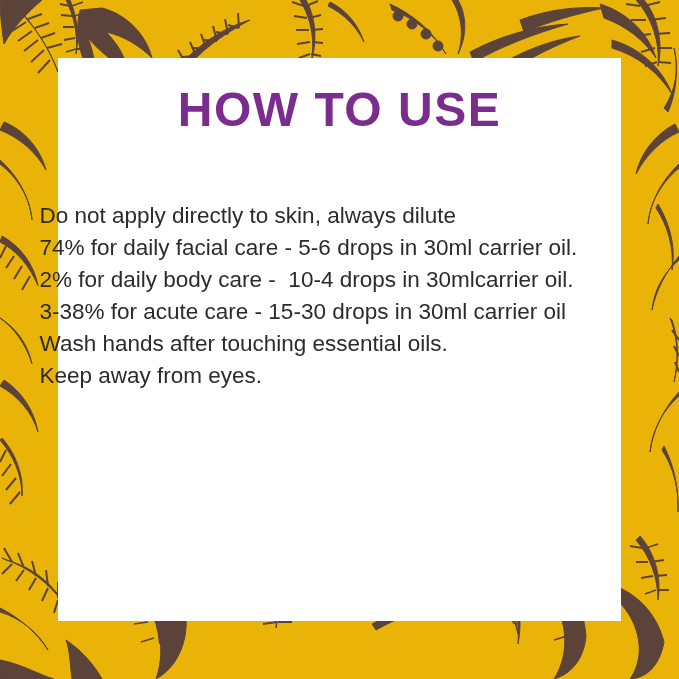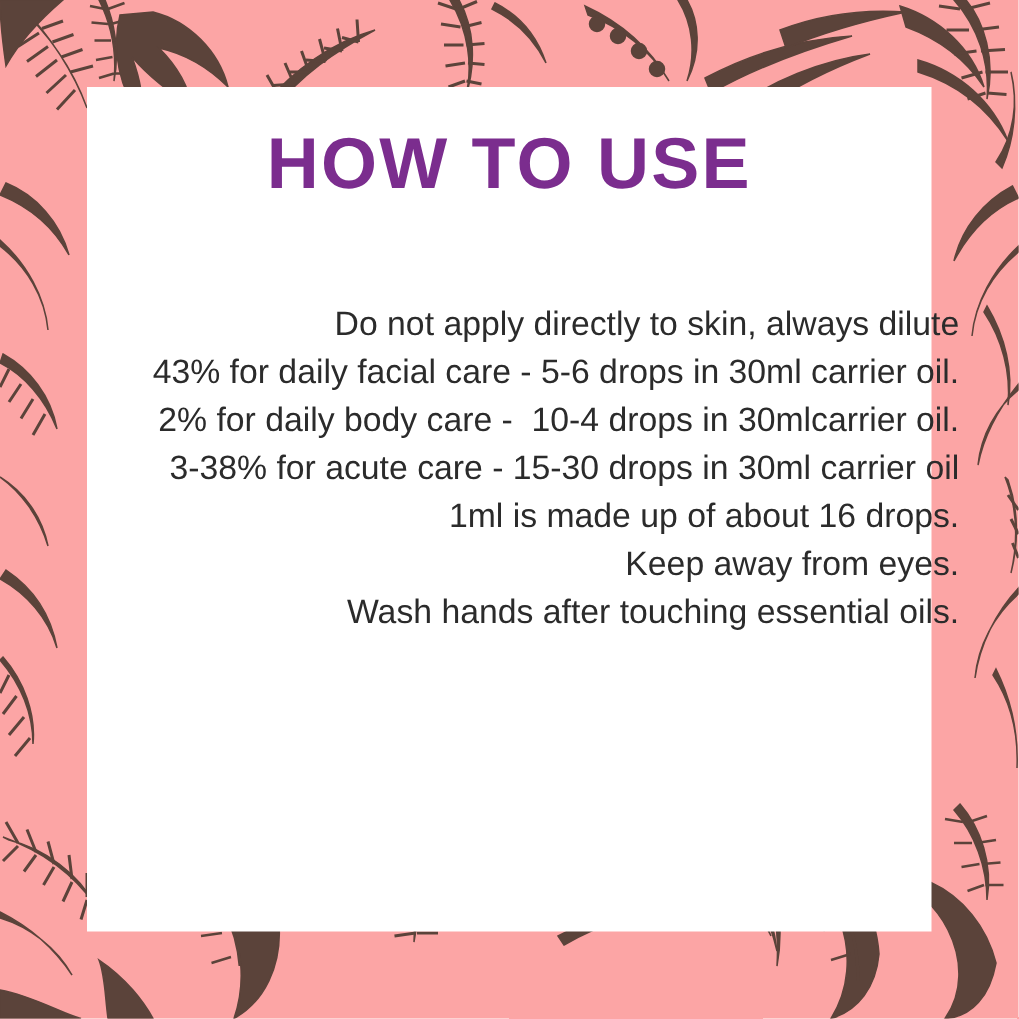--- a/index.html
+++ b/index.html
@@ -11,21 +11,21 @@
     height: 679px;
     background: #ffffff;
     font-family: "Liberation Sans", sans-serif;
     overflow: hidden;
   }
 
   .card {
     position: relative;
     width: 679px;
     height: 679px;
-    background: #fca5a5;
+    background: #eab308;
     overflow: hidden;
   }
 
   
   .botanical-layer {
     position: absolute;
     inset: 0;
     pointer-events: none;
   }
   .botanical-layer svg {
@@ -64,21 +64,21 @@
     letter-spacing: 1.5px;
     color: #7b2d8e;
     font-family: "Liberation Sans", sans-serif;
     text-align: center;
     line-height: 1;
   }
 
   .body-text {
     margin-top: 66px;
     width: 600px;
-    text-align: right;
+    text-align: left;
     color: #2b2b2b;
     font-size: 22.5px;
     line-height: 32px;
     font-family: "Liberation Sans", sans-serif;
   }
   .body-text .line {
     display: block;
     white-space: pre;
   }
 </style>
@@ -249,22 +249,21 @@
     </svg>
   </div>
 
   <div class="inner-panel"></div>
 
   <div class="content">
     <div class="title">HOW TO USE</div>
 
     <div class="body-text">
       <span class="line">Do not apply directly to skin, always dilute</span>
-      <span class="line">43% for daily facial care - 5-6 drops in 30ml carrier oil.</span>
+      <span class="line">74% for daily facial care - 5-6 drops in 30ml carrier oil.</span>
       <span class="line">2% for daily body care -  10-4 drops in 30mlcarrier oil.</span>
       <span class="line">3-38% for acute care - 15-30 drops in 30ml carrier oil</span>
-      <span class="line">1ml is made up of about 16 drops.</span>
+      <span class="line">Wash hands after touching essential oils.</span>
       <span class="line">Keep away from eyes.</span>
-      <span class="line">Wash hands after touching essential oils.</span>
     </div>
   </div>
 
 </div>
 
 </body></html>

